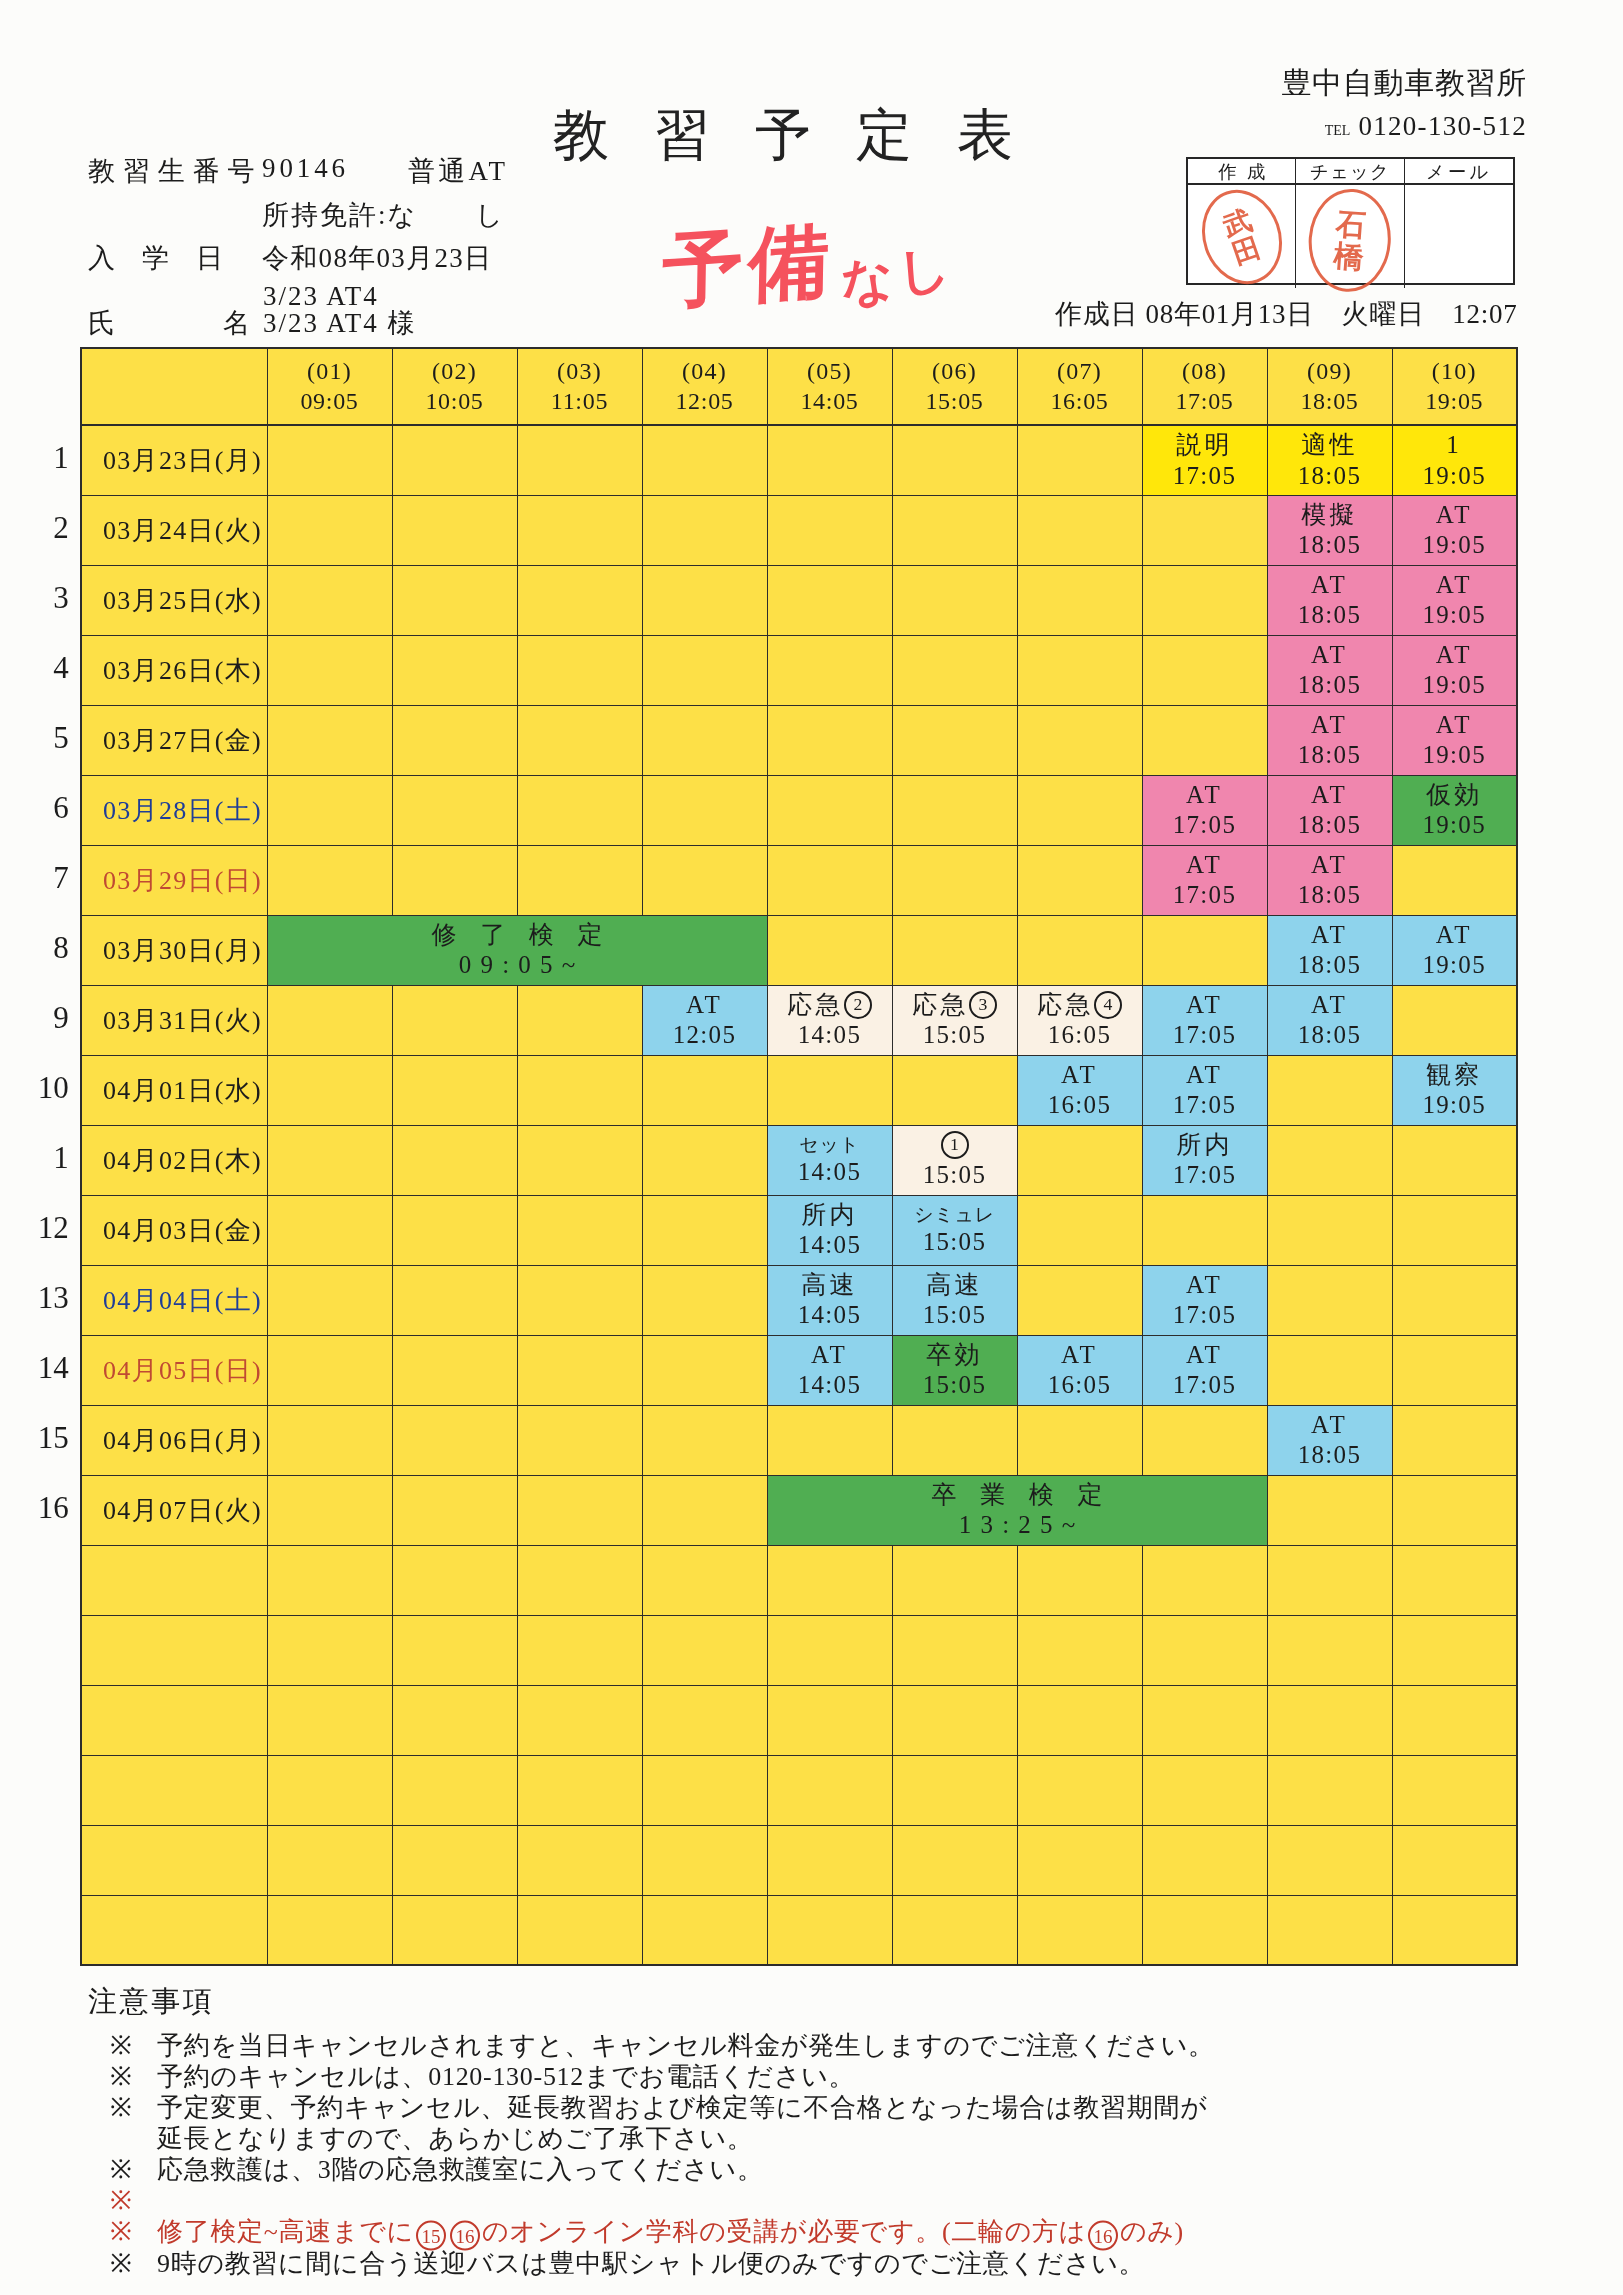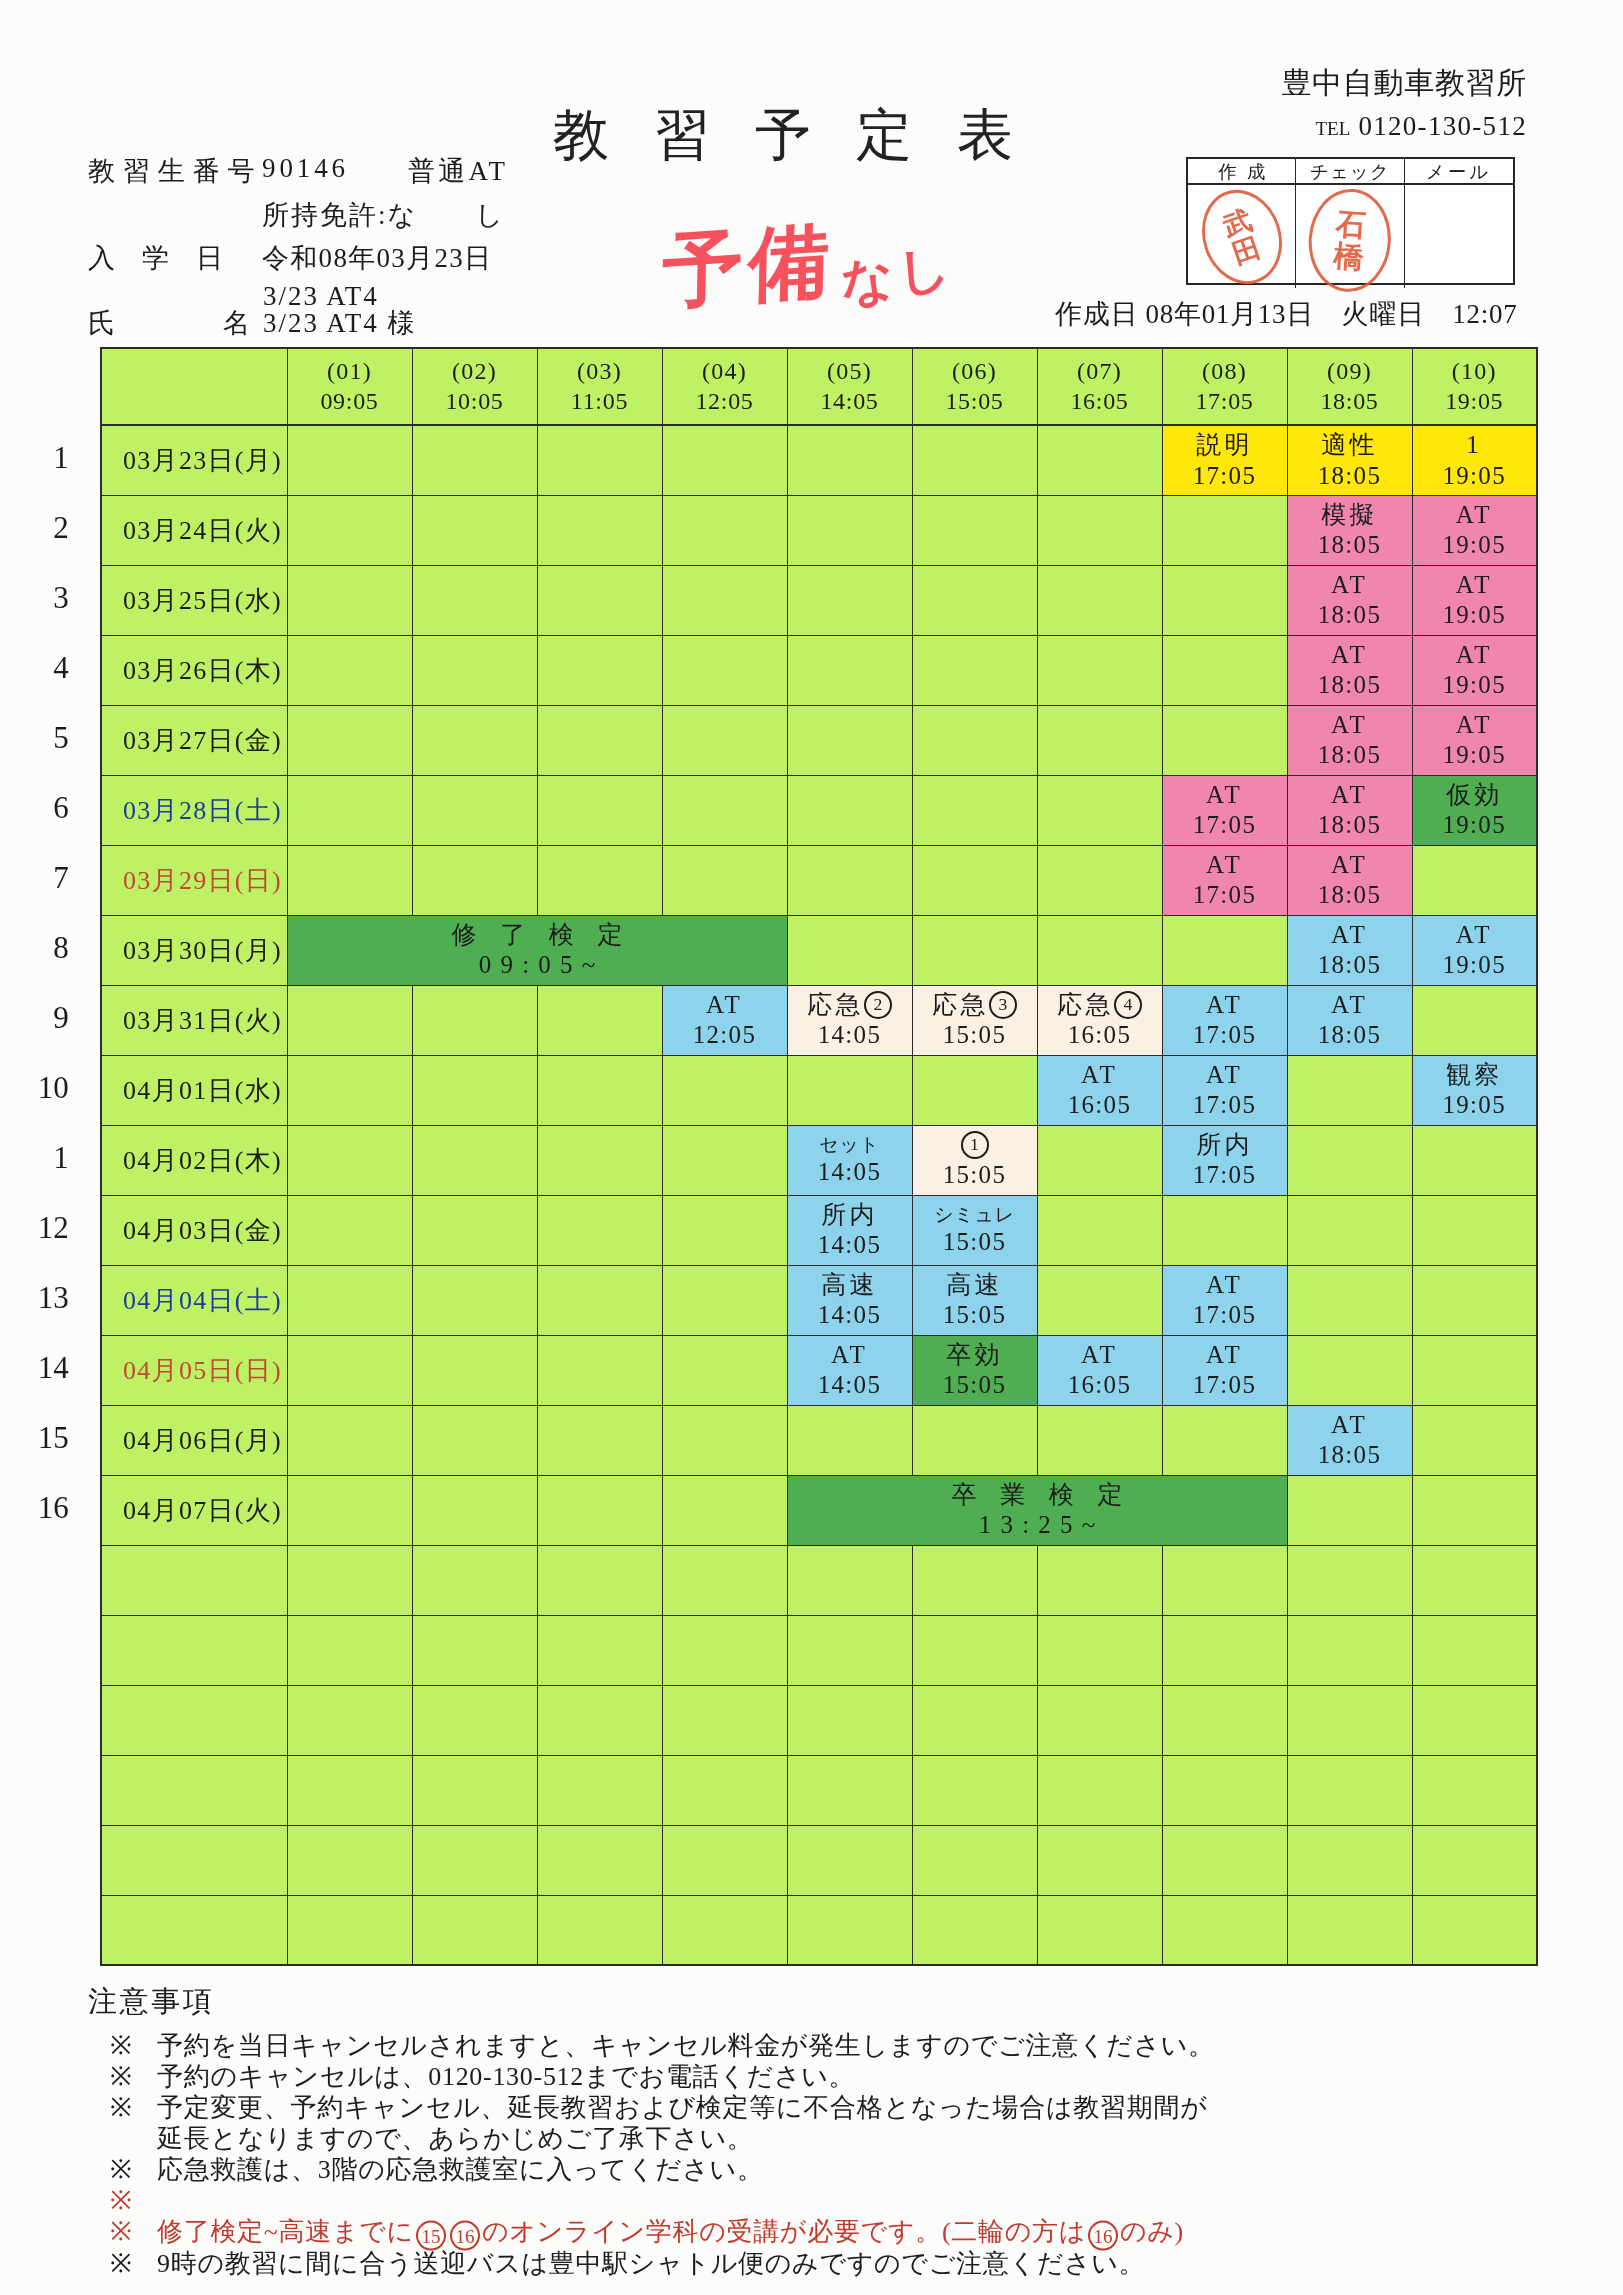--- a/index.html
+++ b/index.html
@@ -9,21 +9,21 @@
     overflow:hidden;
     --c-yellow:#ffe70a; --c-pink:#f086ae; --c-blue:#8ed3ec; --c-green:#50ae52;
     --c-cream:#faf1e4; --c-sat:#1e3d99; --c-sun:#c04a33; --c-notered:#c13a2b;
     --c-stamp:#e05a3a; --c-hand:#f5525d; --line:#2c2c2c;
   }
   
   .title{position:absolute; left:553px; top:98px; font-size:56px; letter-spacing:45px; white-space:nowrap; color:#222;}
   .hdr-right{position:absolute; right:96px; top:63px; text-align:right;}
   .school{font-size:30px; letter-spacing:0.7px;}
   .telline{margin-top:6.5px; font-size:27px; letter-spacing:1.3px;}
-  .tel-prefix{font-size:19px; letter-spacing:0;}
+  .tel-prefix{font-size:14px; letter-spacing:0;}
   
   .info span{position:absolute; font-size:27px; white-space:nowrap;}
   .i-label1{left:88px; top:153px; letter-spacing:7.9px;}
   .i-no{left:262px; top:153px; letter-spacing:3.9px;}
   .i-course{left:408px; top:153px; letter-spacing:3.3px;}
   .i-license{left:262px; top:197px; letter-spacing:2px;}
   .i-enroll-l{left:88px; top:240px;}
   .i-enroll-v{left:262px; top:240px; letter-spacing:1.3px;text-align:center;}
   .i-class{left:263px; top:281px; letter-spacing:2px;}
   .i-name-l{left:88px; top:305px;}
@@ -40,21 +40,21 @@
   .sb-h{border-bottom:2px solid #262626; font-size:18.3px;}
   .sb-h0{letter-spacing:10.5px; text-indent:10.5px;}
   .sb-h1{letter-spacing:1.3px;}
   .sb-h2{letter-spacing:3.3px;}
   .stamp{border:3.3px solid var(--c-stamp); color:var(--c-stamp); border-radius:50%; display:flex; flex-direction:column; align-items:center; justify-content:center; line-height:1.04; font-weight:600; opacity:.9; background:transparent;}
   .stamp-0{width:72px; height:90px; font-size:28px; transform:rotate(-19deg);}
   .stamp-1{width:76px; height:97px; font-size:30px; transform:rotate(4deg) translateY(3.9px);}
   
   .rownums{position:absolute; left:26px; top:423px; width:52px;}
   .rownums div{height:70px; line-height:70px; text-align:right; padding-right:9.2px; font-size:31px;}
-  table.sched{position:absolute; left:100px; top:347px; border-collapse:collapse; table-layout:fixed; border:2.6px solid var(--line); background:#bef264;}
+  table.sched{position:absolute; left:80px; top:347px; border-collapse:collapse; table-layout:fixed; border:2.6px solid var(--line); background:#fde047;}
   .sched col.c-date{width:186px;}
   .sched col.c-p{width:125px;}
   .sched th,.sched td{border:1.3px solid var(--line); padding:0; overflow:hidden;}
   .sched thead tr{height:77px;}
   .sched tbody tr{height:70px;margin-left:20px;}
   .sched thead th{border-bottom:2px solid var(--line); font-weight:normal;}
   .pno{font-size:24px; letter-spacing:1.3px;}
   .ptime{font-size:24px; letter-spacing:0.7px; margin-top:2.6px;}
   td.datecell{font-size:26px; letter-spacing:1.3px; padding-left:21px; text-align:left; white-space:nowrap;}
   td.datecell.sat{color:var(--c-sat);}

